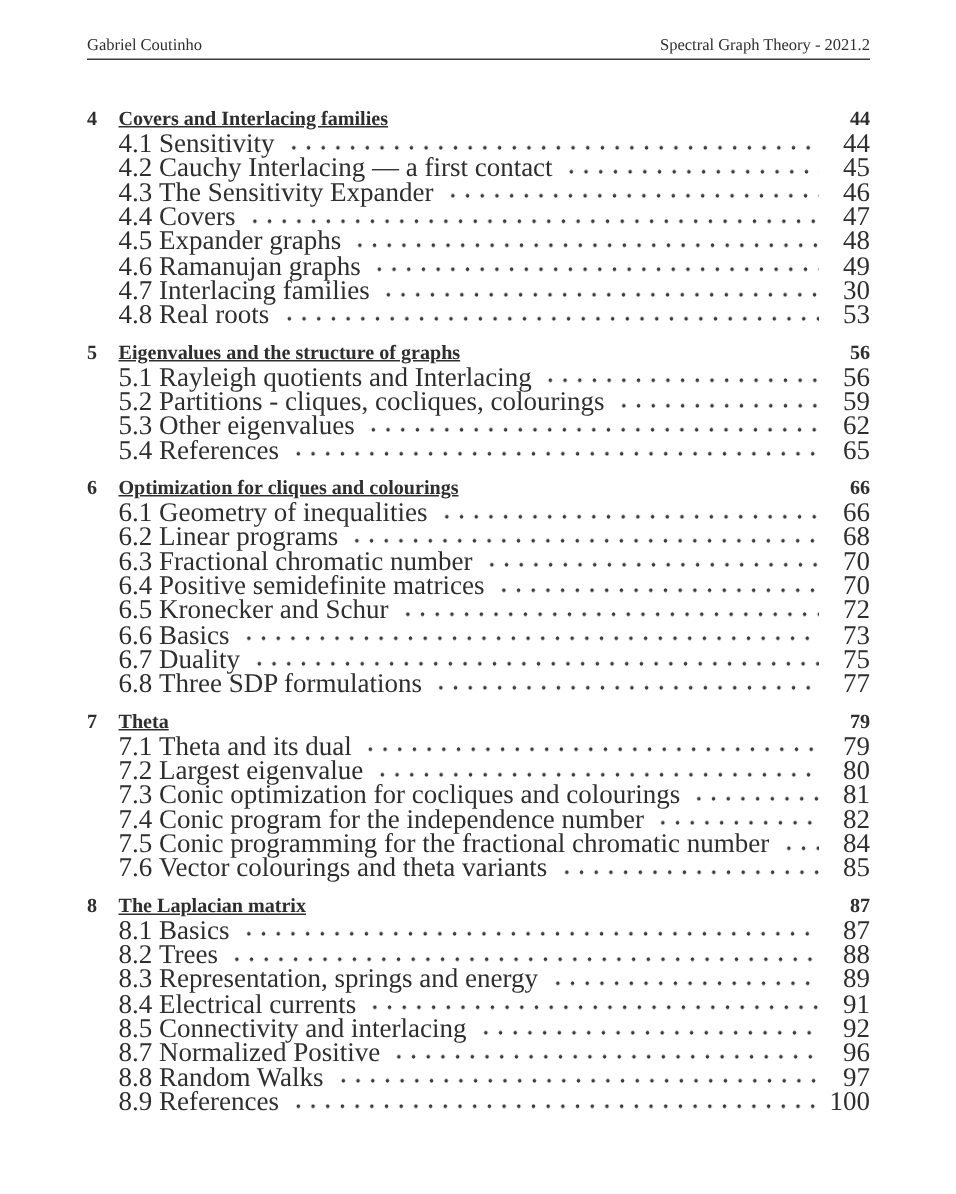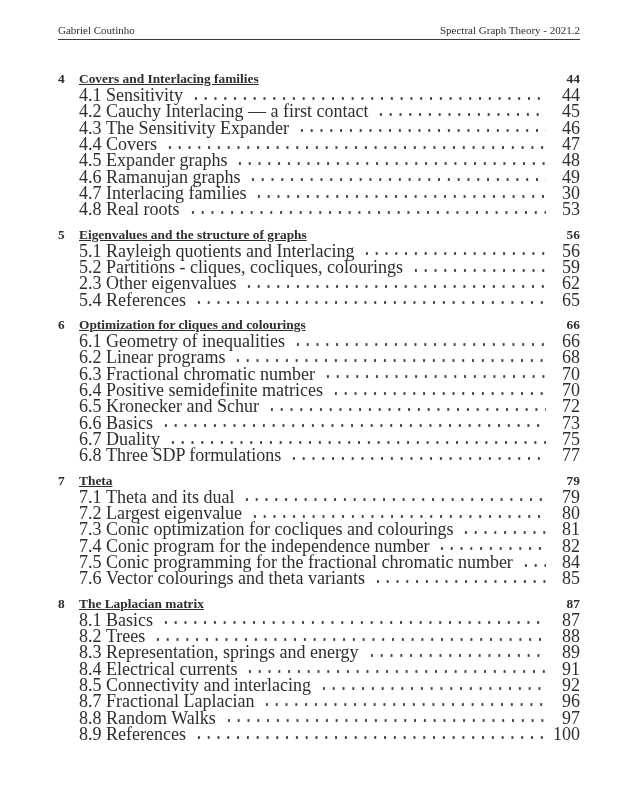--- a/index.html
+++ b/index.html
@@ -147,21 +147,21 @@
   </div>
 
   <div class="entry">
     <span class="ent-num">5.2</span>
     <span class="ent-title">Partitions - cliques, cocliques, colourings</span>
     <span class="leader"></span>
     <span class="ent-page">59</span>
   </div>
 
   <div class="entry">
-    <span class="ent-num">2.3</span>
+    <span class="ent-num">5.3</span>
     <span class="ent-title">Other eigenvalues</span>
     <span class="leader"></span>
     <span class="ent-page">62</span>
   </div>
 
   <div class="entry">
     <span class="ent-num">5.4</span>
     <span class="ent-title">References</span>
     <span class="leader"></span>
     <span class="ent-page">65</span>
@@ -323,21 +323,21 @@
   <div class="entry">
     <span class="ent-num">8.5</span>
     <span class="ent-title">Connectivity and interlacing</span>
     <span class="leader"></span>
     <span class="ent-page">92</span>
   </div>
 
 
   <div class="entry">
     <span class="ent-num">8.7</span>
-    <span class="ent-title">Fractional Laplacian</span>
+    <span class="ent-title">Normalized Positive</span>
     <span class="leader"></span>
     <span class="ent-page">96</span>
   </div>
 
   <div class="entry">
     <span class="ent-num">8.8</span>
     <span class="ent-title">Random Walks</span>
     <span class="leader"></span>
     <span class="ent-page">97</span>
   </div>

